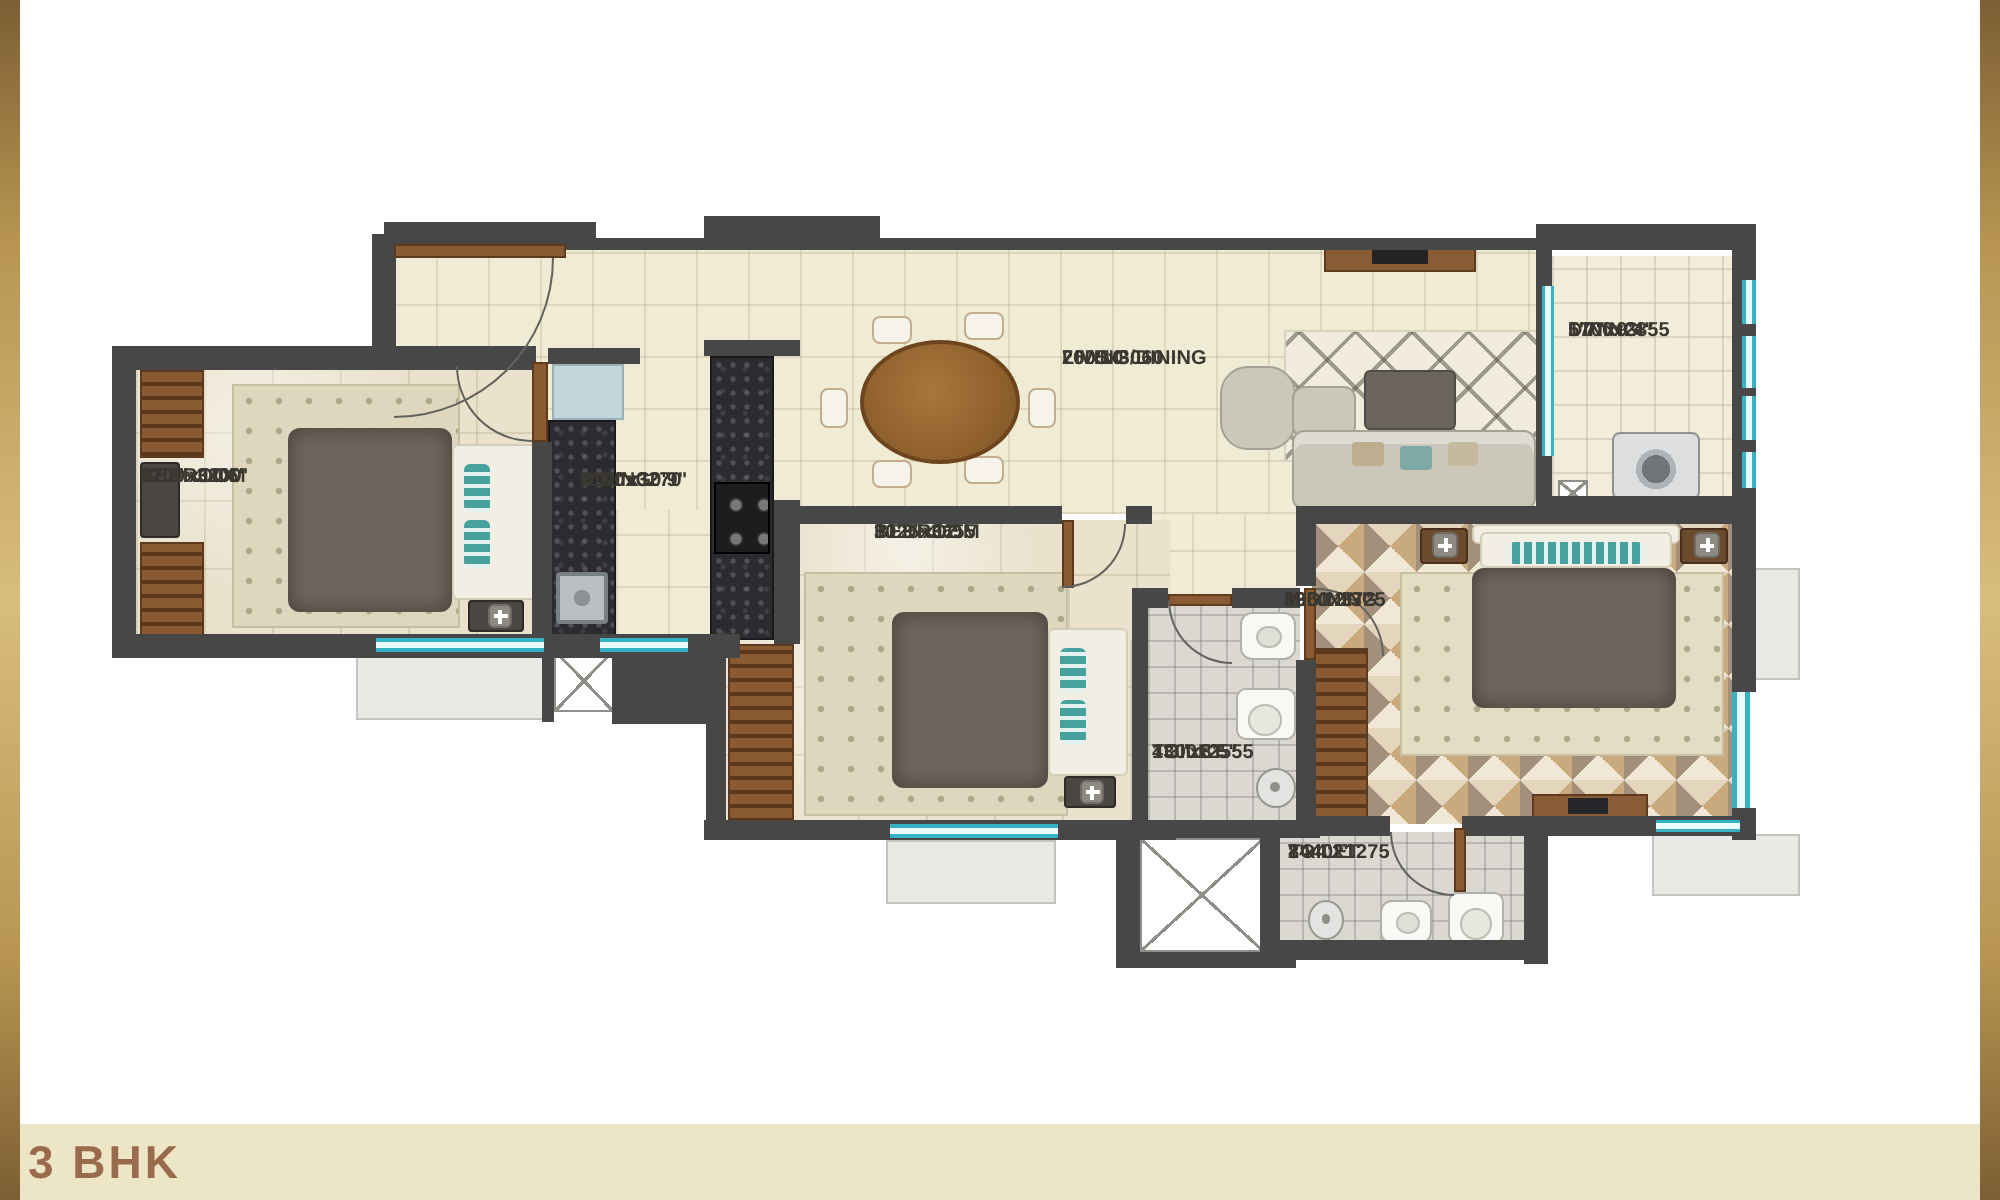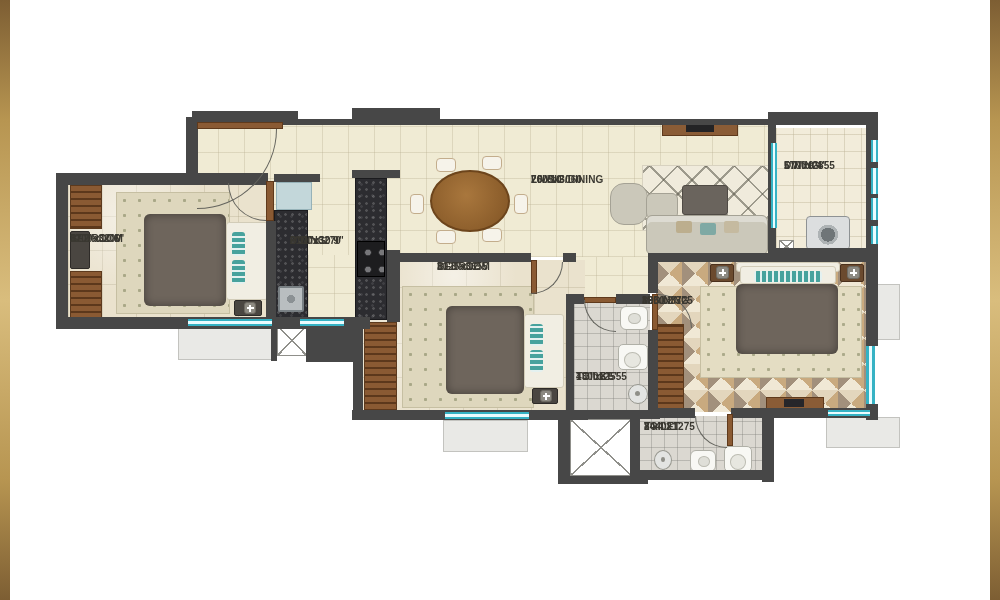--- a/index.html
+++ b/index.html
@@ -277,16 +277,19 @@
     <div>TOILET</div>
     <div>1300x2555</div>
     <div>4'3"x8'5"</div>
   </div>
   <div class="rlabel" style="left:644px;top:421px;width:76px">
     <div>TOILET</div>
     <div>2440x1275</div>
     <div>8'x4'2"</div>
   </div>
 
+  <div class="band">
+    <span class="title">3 BHK</span>
+  </div>
   <div class="goldbar" style="left:0"></div>
   <div class="goldbar" style="right:0"></div>
 
 </div>
 
 </body></html>

